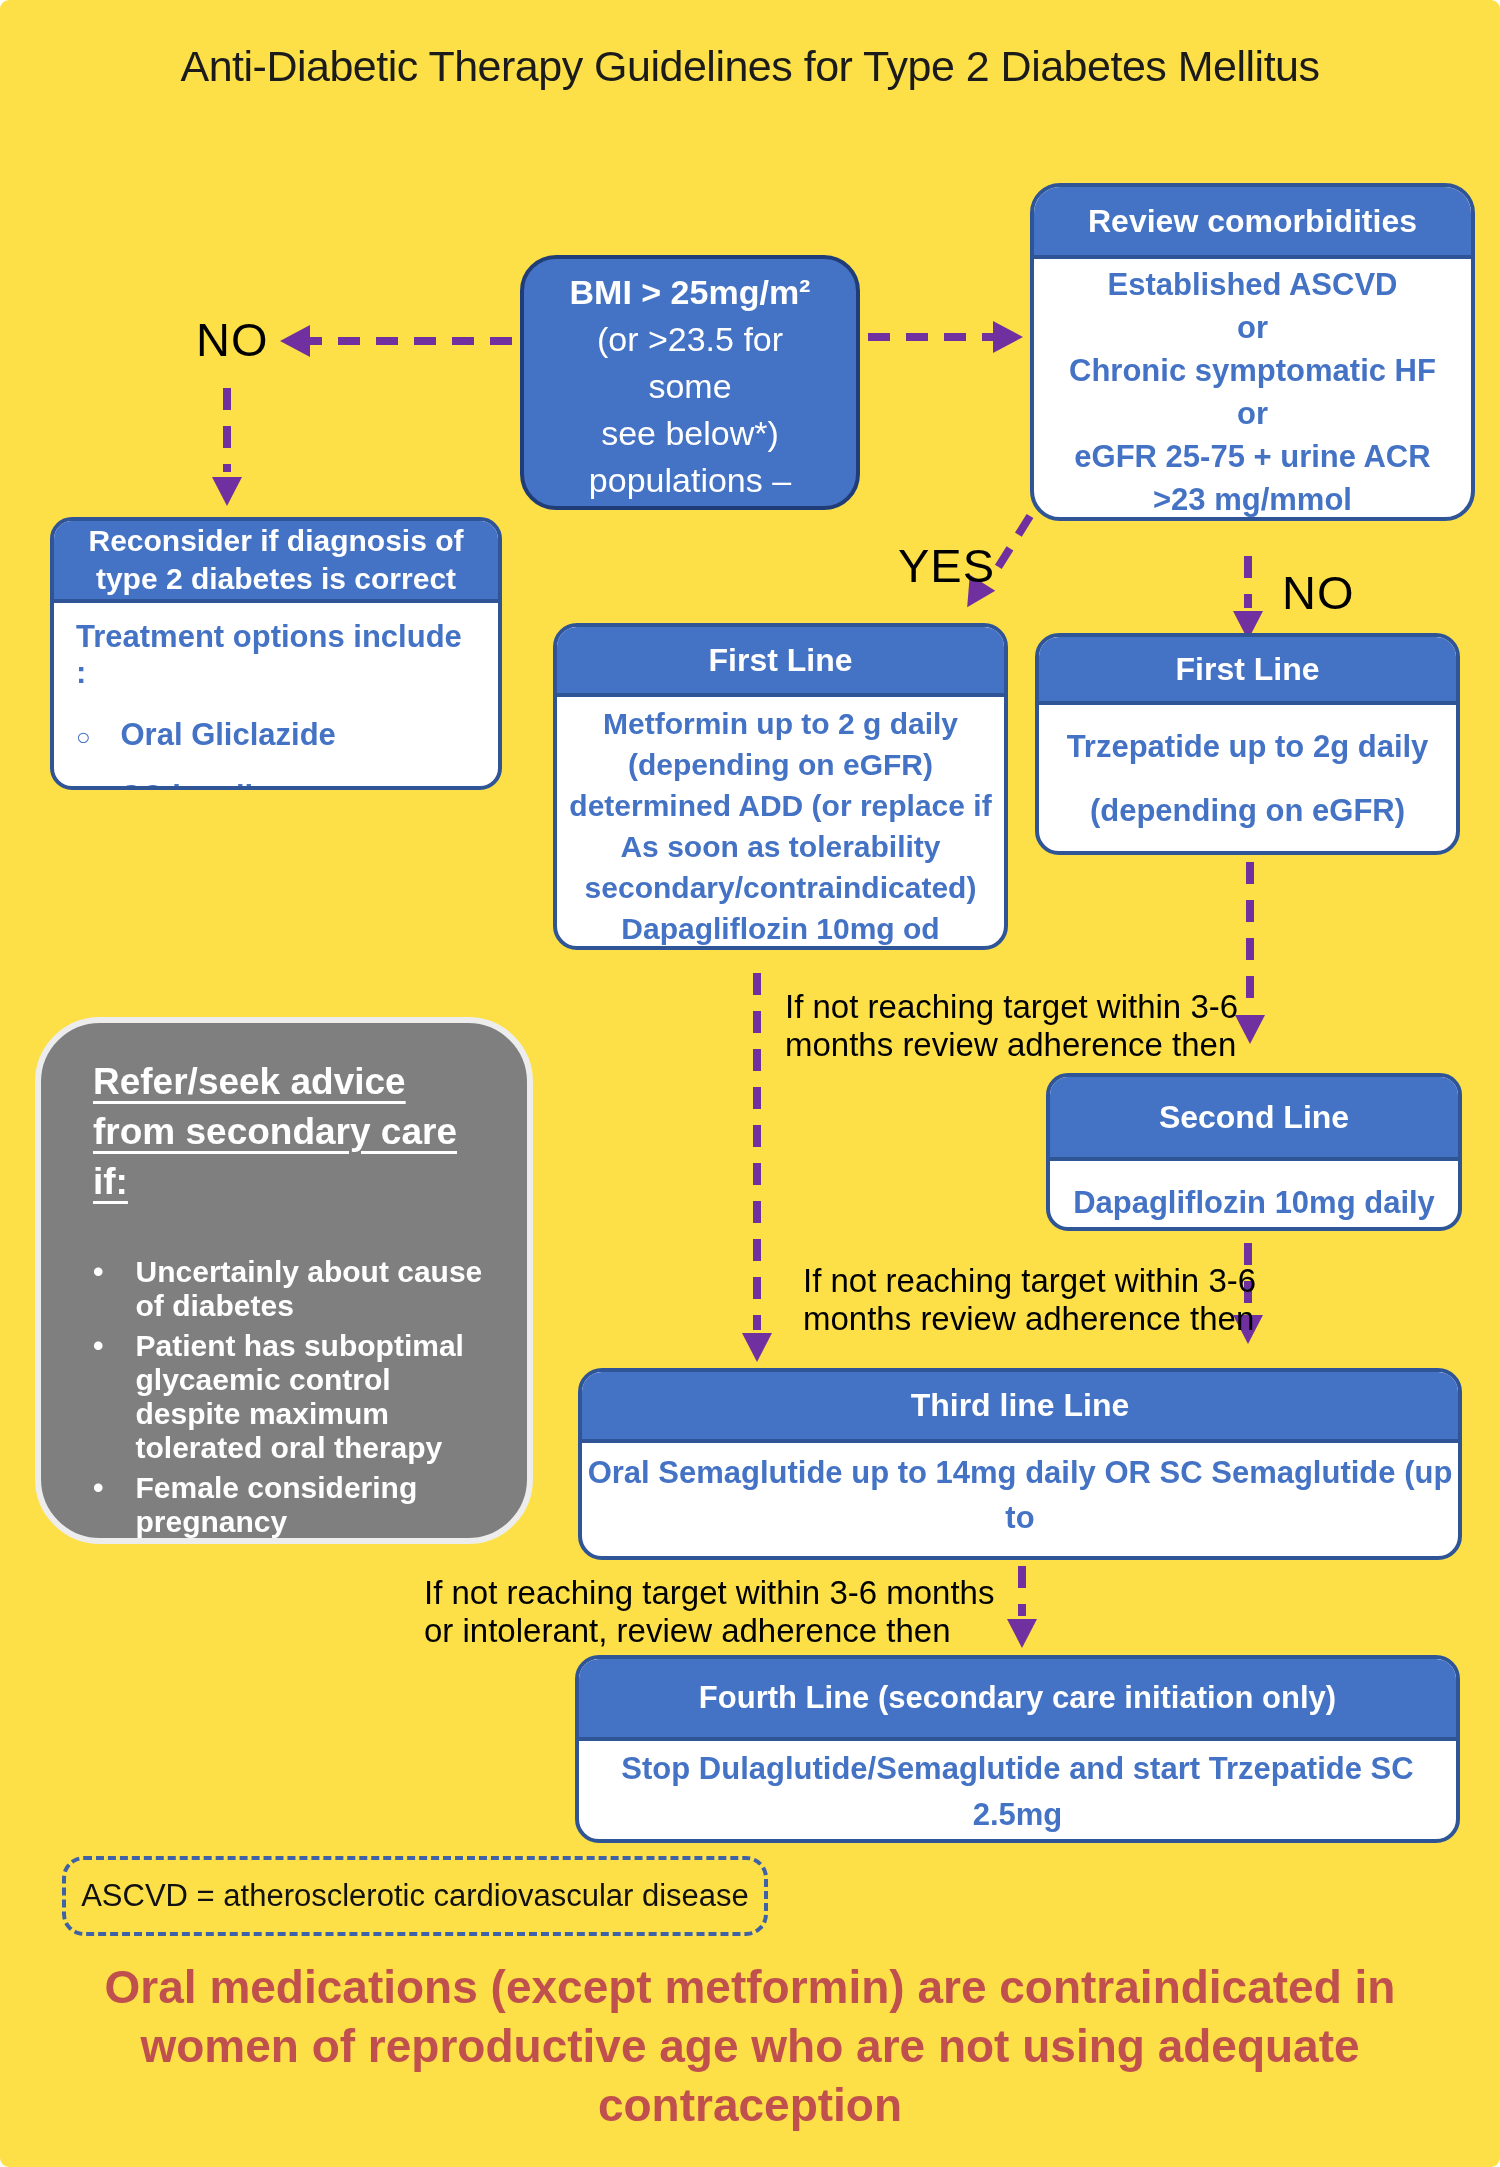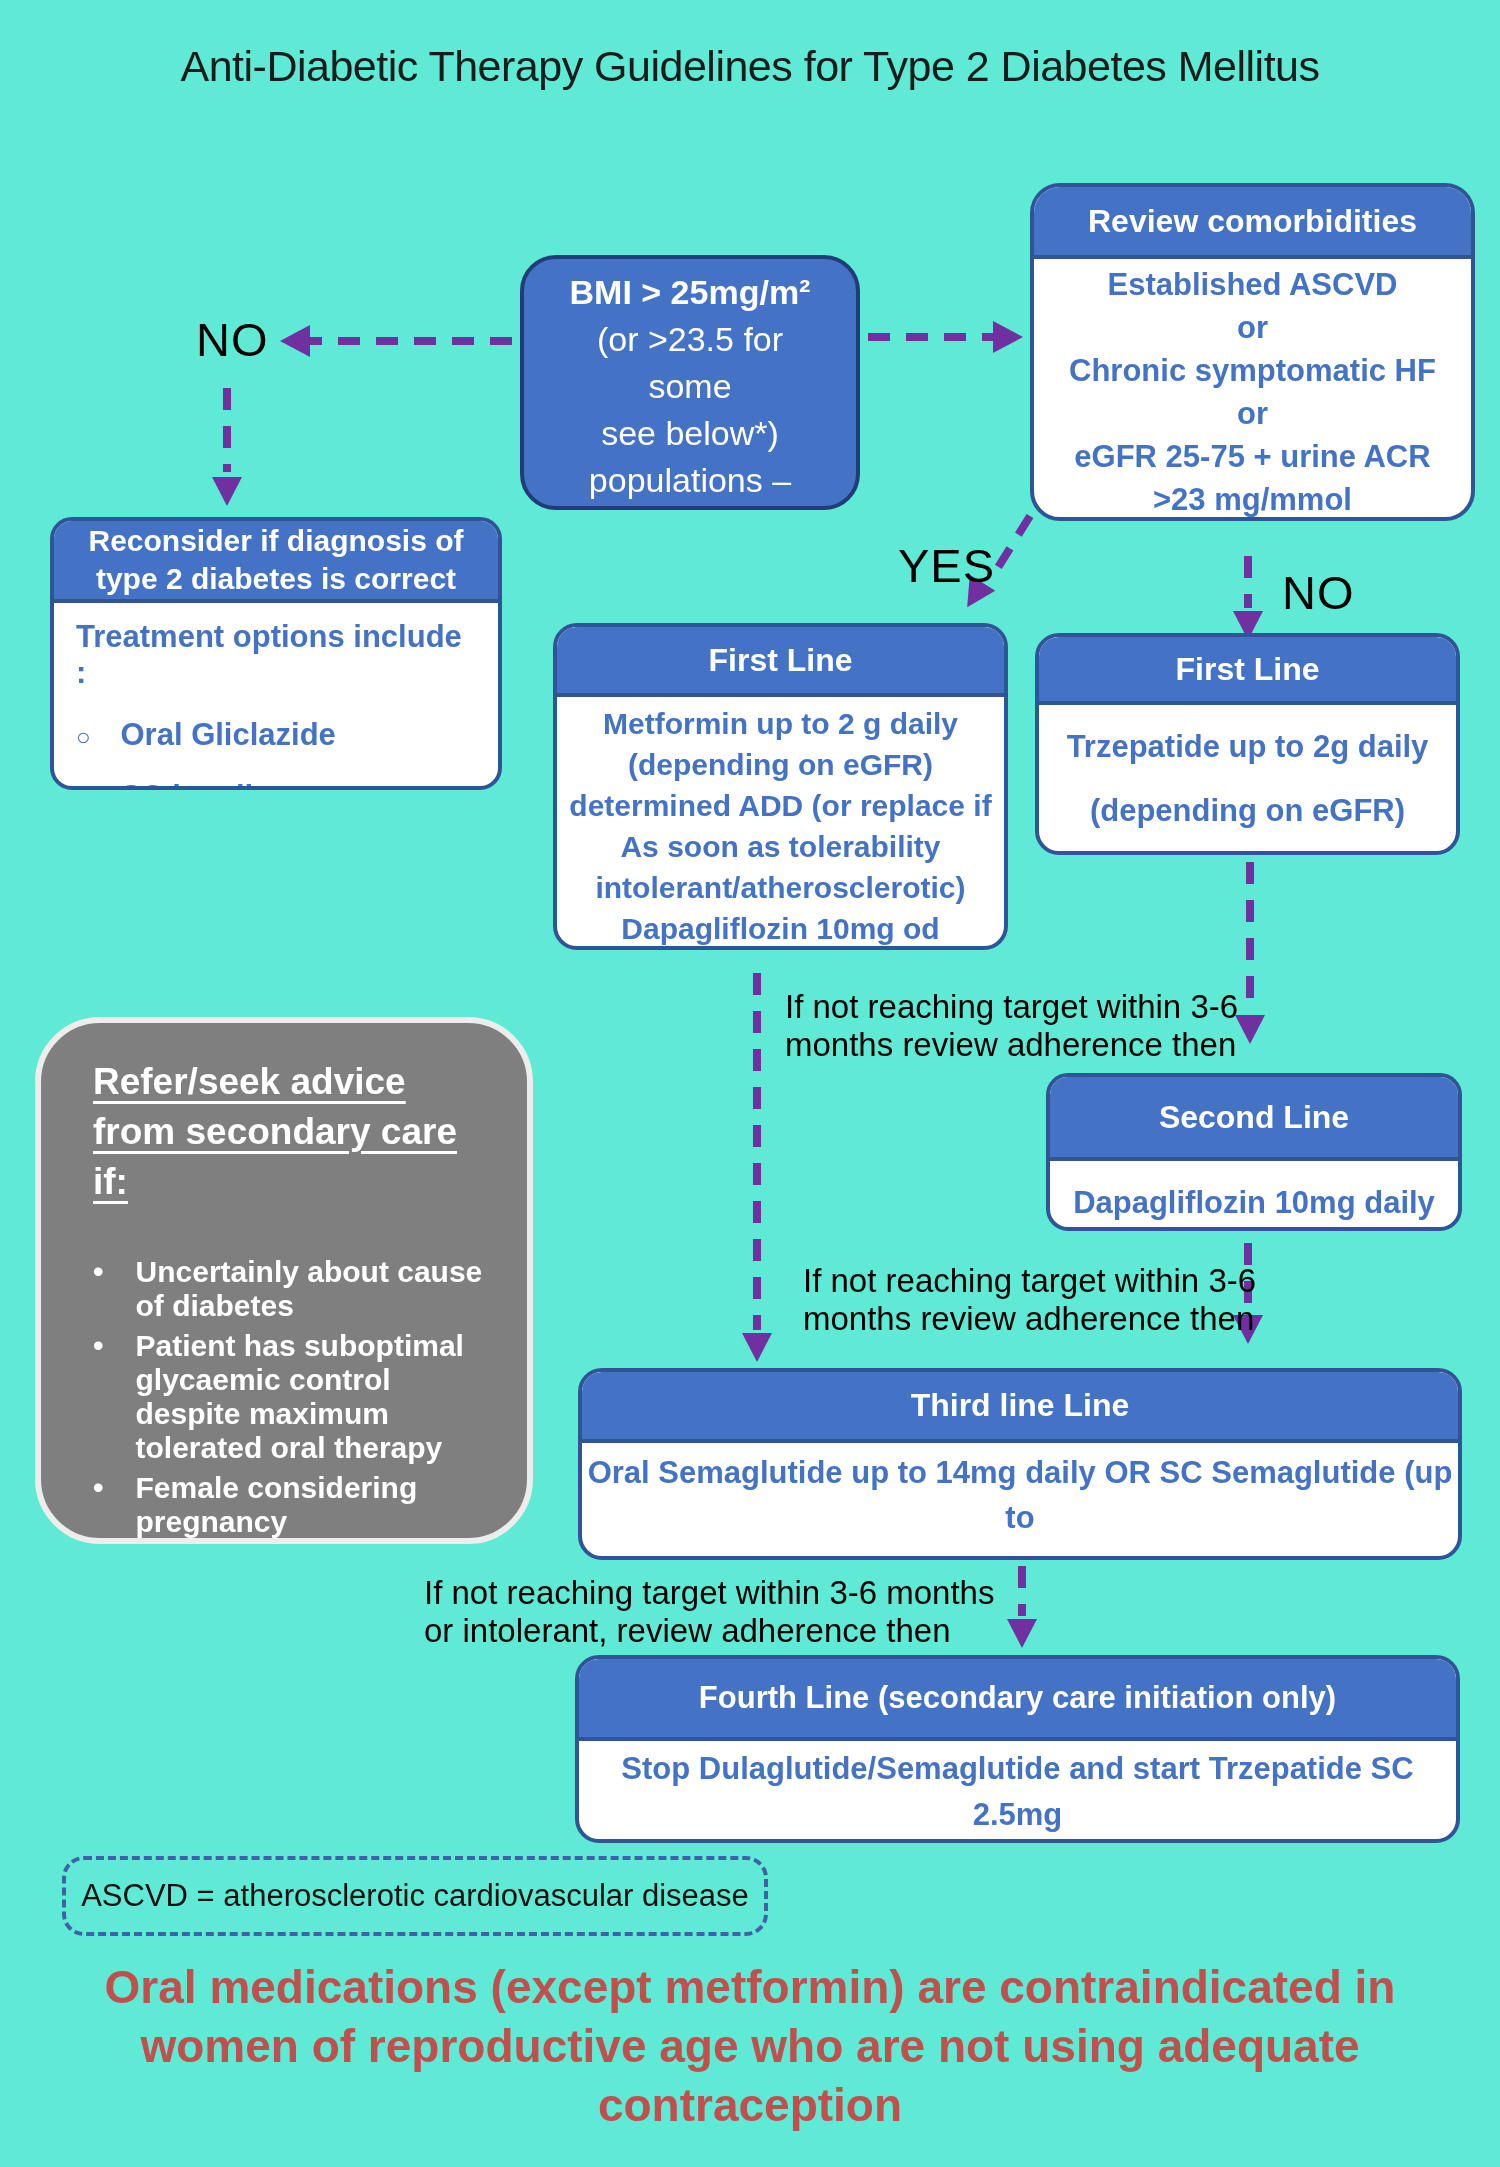--- a/index.html
+++ b/index.html
@@ -1,22 +1,23 @@
 <!DOCTYPE html>
 <html><head>
 <meta charset="utf-8">
 <style>
   html, body { margin: 0; padding: 0; background: #ffffff; }
   .page {
     position: relative;
     width: 1500px;
     height: 2167px;
-    background: #5eead4;
+    background: #fde047;
     font-family: "Liberation Sans", sans-serif;
     overflow: hidden;
+    border-radius: 9px;
   }
   .title {
     position: absolute;
     left: 0; right: 0; top: 42px;
     text-align: center;
     font-size: 43px;
     color: #1b1b1b;
     letter-spacing: -0.5px;
   }
   .arrows { position: absolute; left: 0; top: 0; pointer-events: none; }
@@ -226,21 +227,21 @@
     </div>
   </div>
 
   <div class="card first-left">
     <div class="card-header">First Line</div>
     <div class="card-body">
       <div>Metformin up to 2 g daily</div>
       <div>(depending on eGFR)</div>
       <div>determined ADD (or replace if</div>
       <div>As soon as tolerability</div>
-      <div>intolerant/atherosclerotic)</div>
+      <div>secondary/contraindicated)</div>
       <div>Dapagliflozin 10mg od</div>
     </div>
   </div>
 
   <div class="card first-right">
     <div class="card-header">First Line</div>
     <div class="card-body">
       <div>Trzepatide up to 2g daily</div>
       <div>(depending on eGFR)</div>
     </div>

